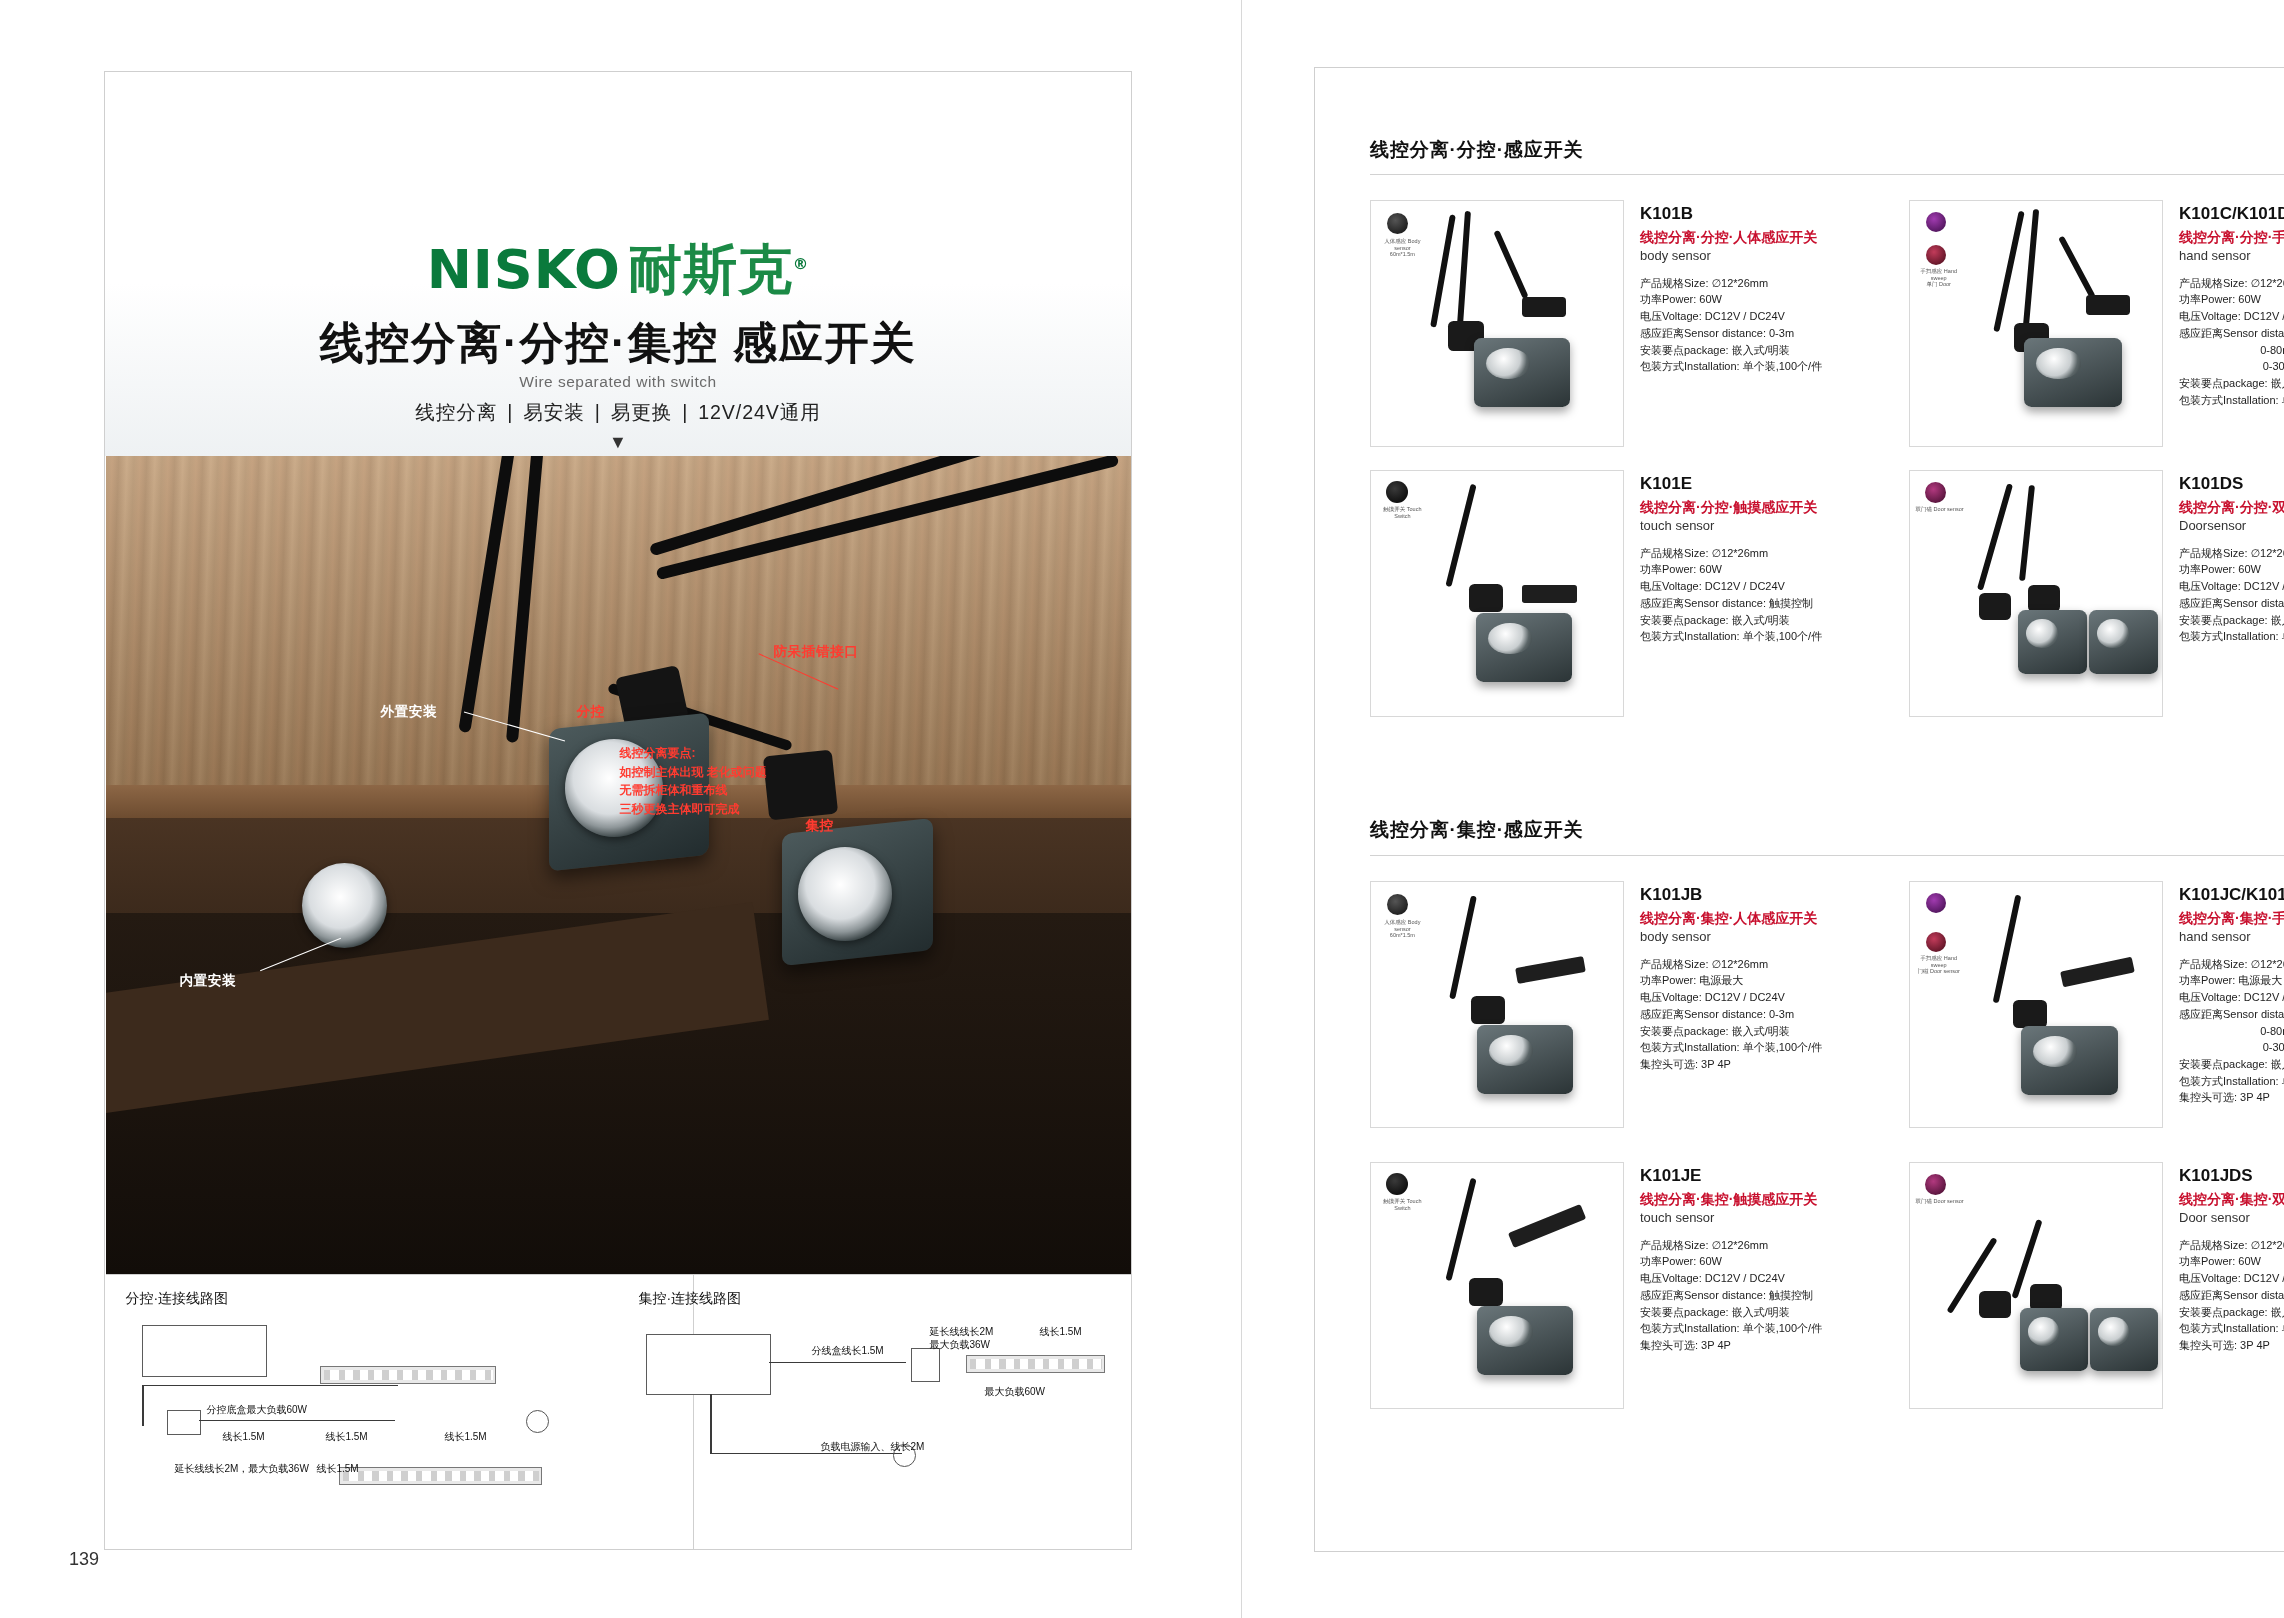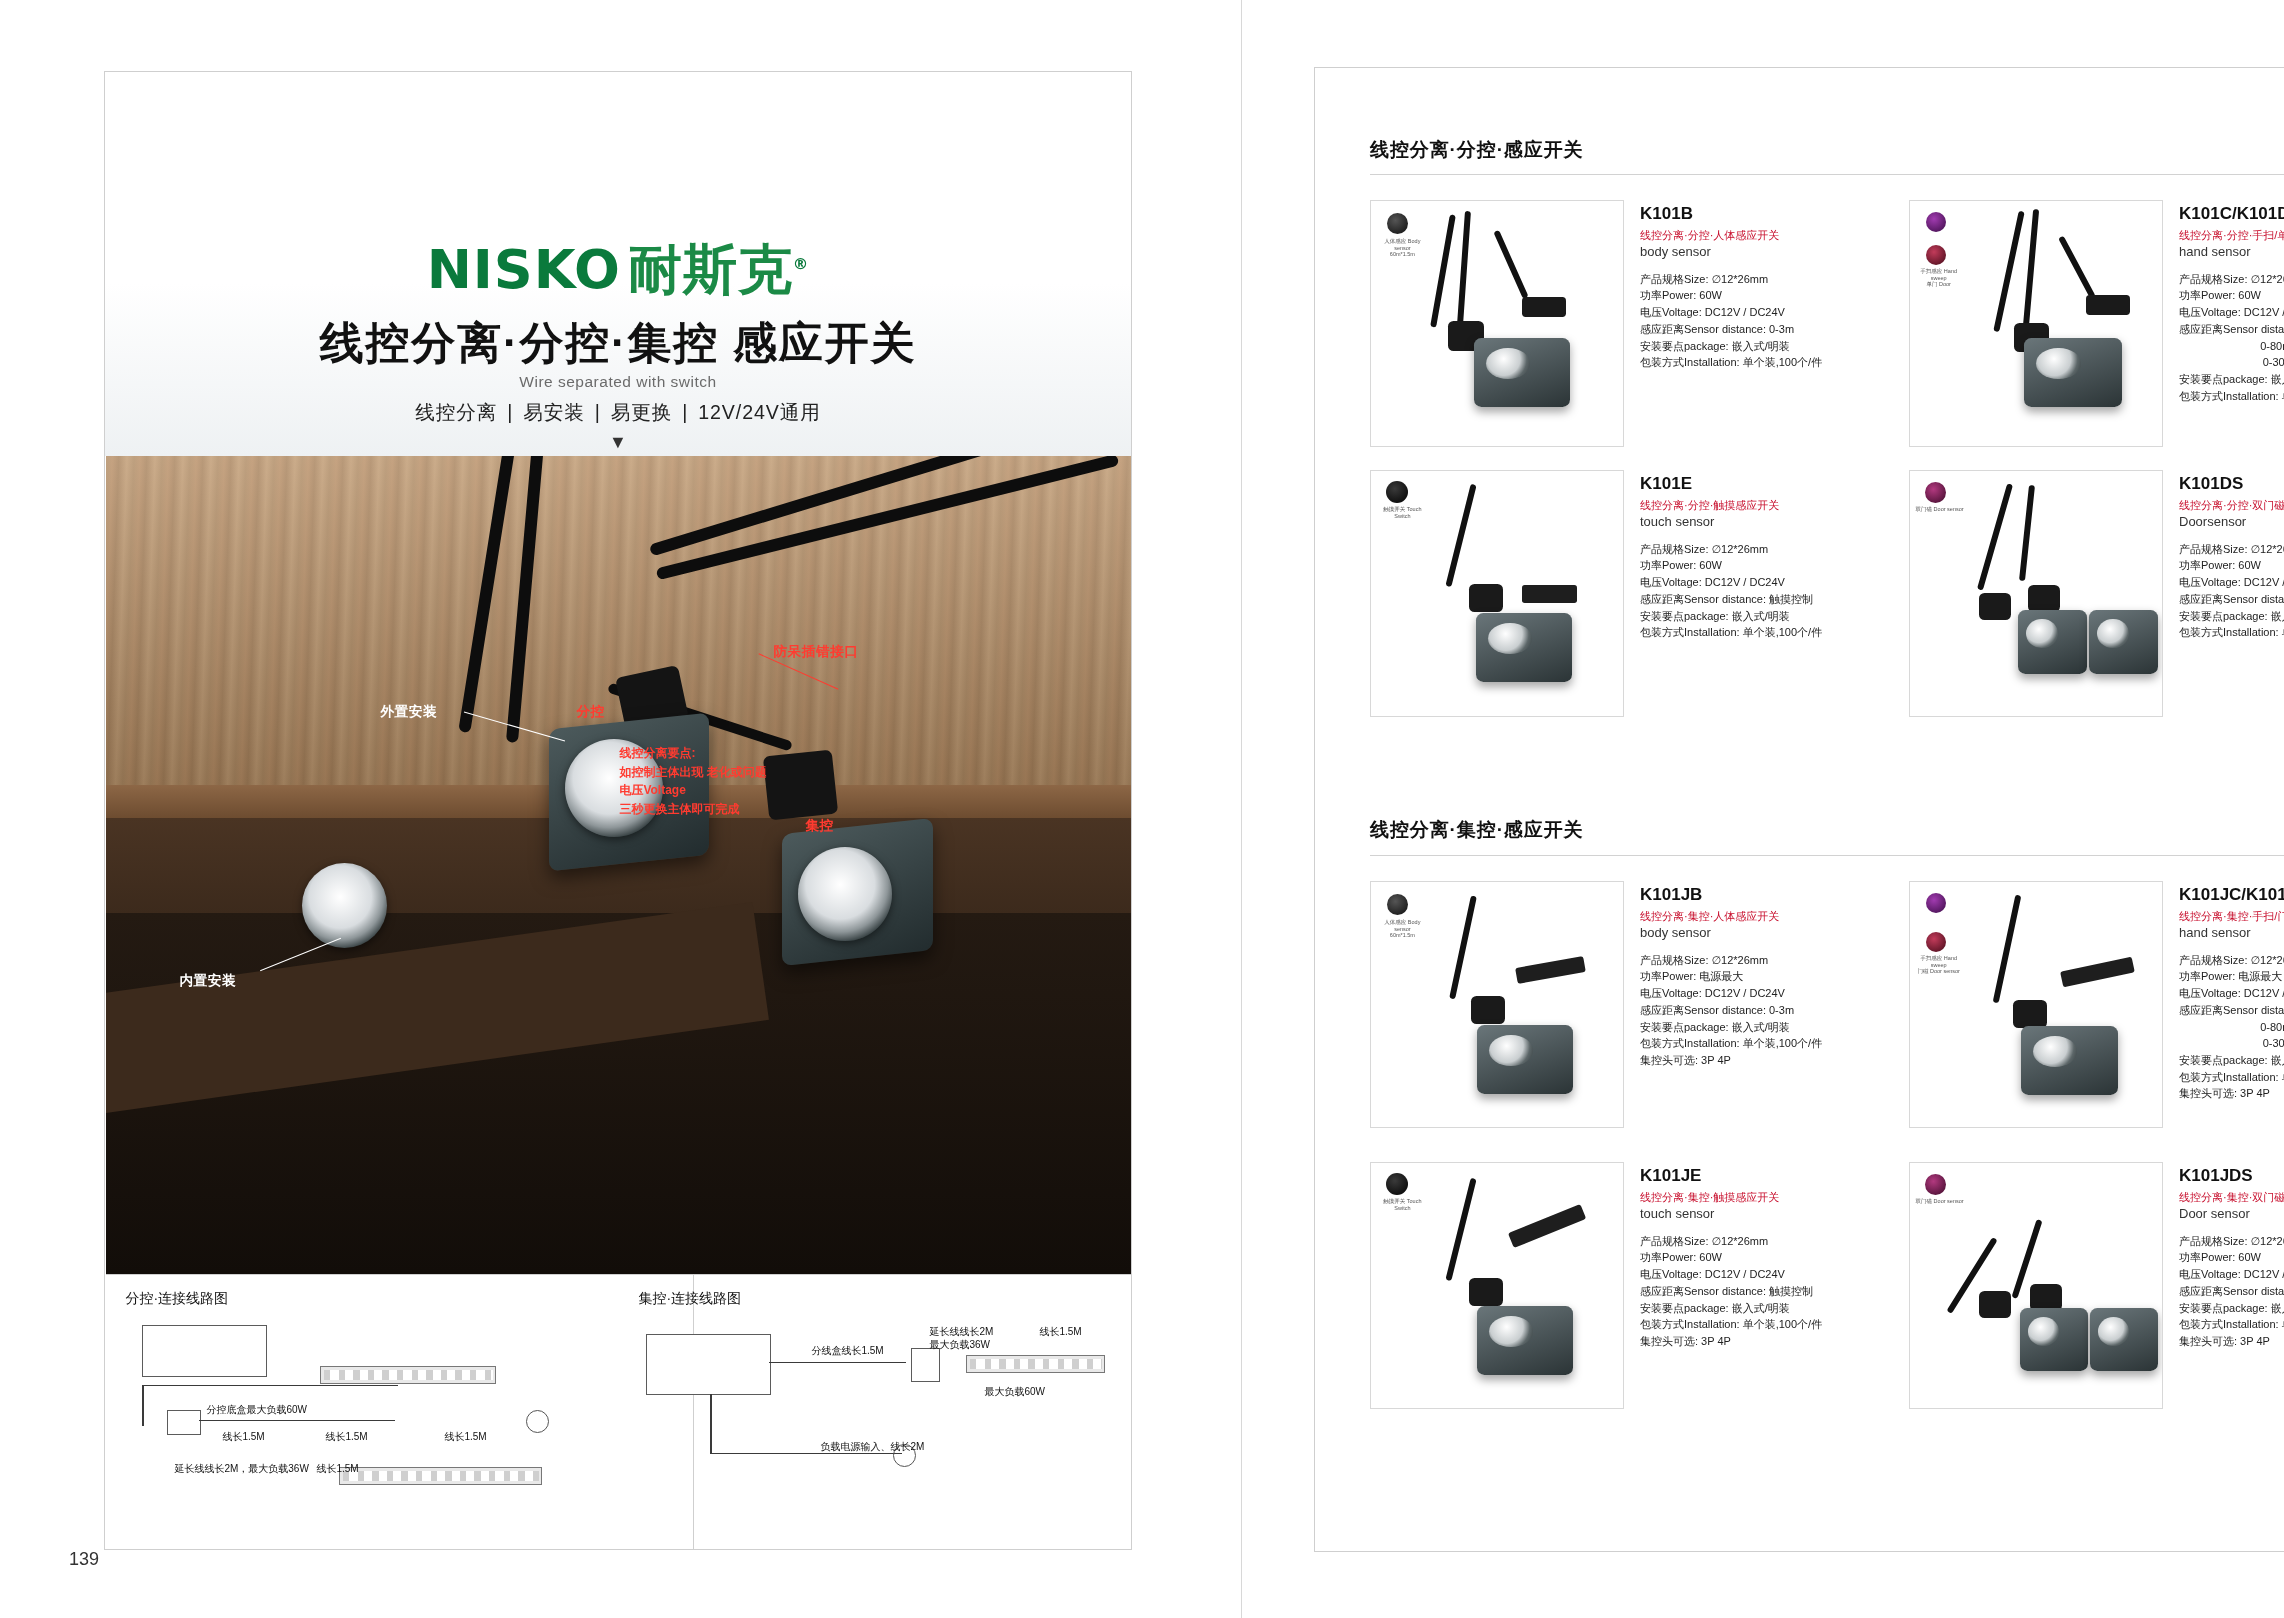--- a/index.html
+++ b/index.html
@@ -80,21 +80,21 @@
   .page-right{position:absolute;left:1241px;top:0;width:1241px;height:1618px;}
   .right-frame{position:absolute;left:73px;top:67px;width:1080px;height:1485px;border:1.4px solid #cfcfcf;background:#fff;box-sizing:border-box;}
 
   .sect-title{position:absolute;font-size:19px;font-weight:bold;color:#111;letter-spacing:0.9px;}
   .sect-rule{position:absolute;height:0.9px;background:#d2d2d2;}
 
   .card{position:absolute;}
   .card-img{position:absolute;left:0;top:0;width:254px;height:247px;border:0.9px solid #d8d8d8;background:#fff;box-sizing:border-box;overflow:hidden;}
   .card-info{position:absolute;left:270px;top:3.7px;width:260px;}
   .model{font-size:17px;font-weight:bold;color:#111;margin-bottom:4.6px;}
-  .desc-cn{font-size:11px;color:#c8102e;font-weight:normal;line-height:1.35;}
+  .desc-cn{font-size:14px;color:#c8102e;font-weight:bold;line-height:1.35;}
   .desc-en{font-size:13px;color:#333;line-height:1.35;margin-bottom:10px;}
   .specs{font-size:11px;color:#222;line-height:1.52;}
   .specs .ind{display:block;text-align:right;padding-right:48px;}
 
   
   .icon-chip{position:absolute;border-radius:50%;}
   .icon-note{position:absolute;font-size:5.5px;color:#555;line-height:1.2;text-align:center;width:50px;}
   .pbody{position:absolute;border-radius:7.3px;background:linear-gradient(160deg,#6a767a,#2b3436);box-shadow:0 4.6px 10px rgba(0,0,0,.35);}
   .pbody:after{content:"";position:absolute;left:12%;top:14%;width:46%;height:46%;border-radius:50%;background:radial-gradient(circle at 40% 35%,#fff,#c9ced0 50%,#5c6668 70%,#2b3436 100%);}
   .pwire{position:absolute;background:#111;border-radius:4.6px;}
@@ -151,21 +151,21 @@
         <div class="lbl w" style="left:73px;top:516px;">内置安装</div>
         <div class="lead" style="left:151px;top:498px;width:87px;transform:rotate(-22deg);"></div>
 
         <div class="lbl r" style="left:470px;top:247px;">分控</div>
         <div class="lbl r" style="left:699px;top:361px;">集控</div>
         <div class="lbl r" style="left:667px;top:187px;">防呆插错接口</div>
         <div class="lead r" style="left:649px;top:215px;width:87px;transform:rotate(24deg);"></div>
 
         <div class="redblock" style="left:513px;top:288px;white-space:pre-line;">线控分离要点:
 如控制主体出现 老化或问题
-电压Voltage
+无需拆柜体和重布线
 三秒更换主体即可完成</div>
       </div>
 
       <div class="diagrams">
         <div class="diag diag-left">
           <div class="diag-title">分控·连接线路图</div>
           <div class="diag-canvas">
             <div class="dbox" style="left:18px;top:9px;width:123px;height:50px;"></div>
             <div class="dline" style="left:18px;top:69px;width:256px;height:1.4px;"></div>
             <div class="dline" style="left:18px;top:69px;width:1.4px;height:41px;"></div>

